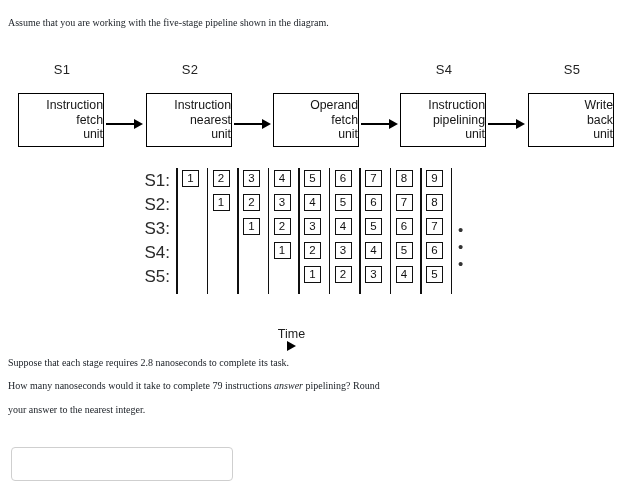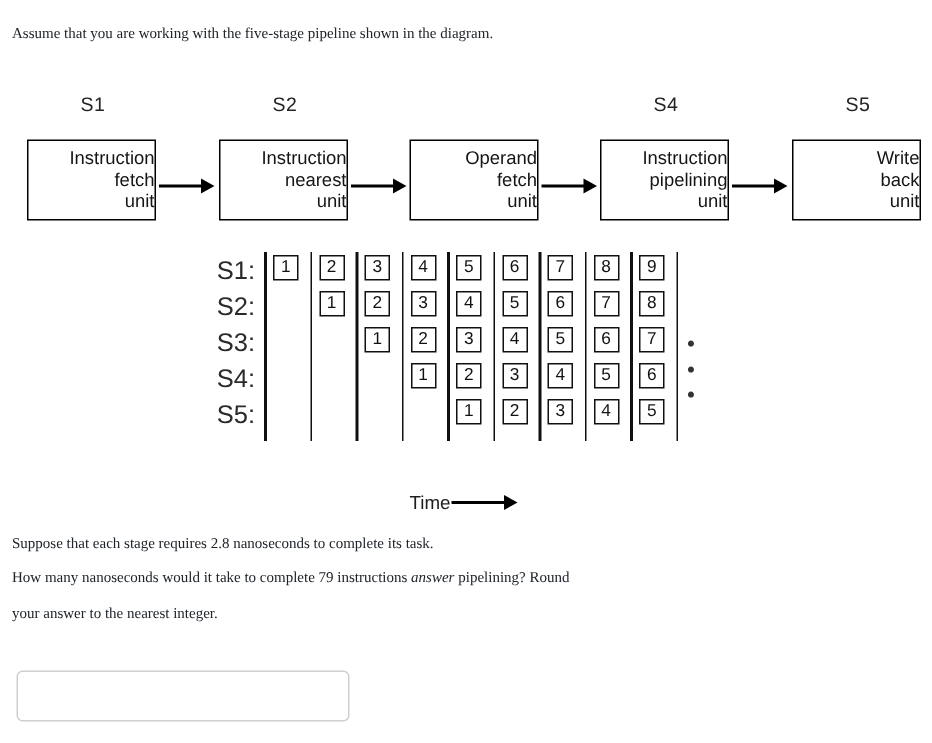--- a/index.html
+++ b/index.html
@@ -159,20 +159,21 @@
   #time-axis {
     position: absolute;
     left: 273px;
     top: 327px;
     height: 16px;
     display: flex;
     align-items: center;
     font-family: "Liberation Sans", "DejaVu Sans", sans-serif;
     font-size: 12.5px;
     color: #1d1d1d;
+    flex-direction: column;
   }
   #time-axis .arrow-shaft {
     display: inline-block;
     width: 36px;
     height: 1.8px;
     background: #000;
     margin-left: 1px;
   }
   #time-axis .arrow-head {
     display: inline-block;

